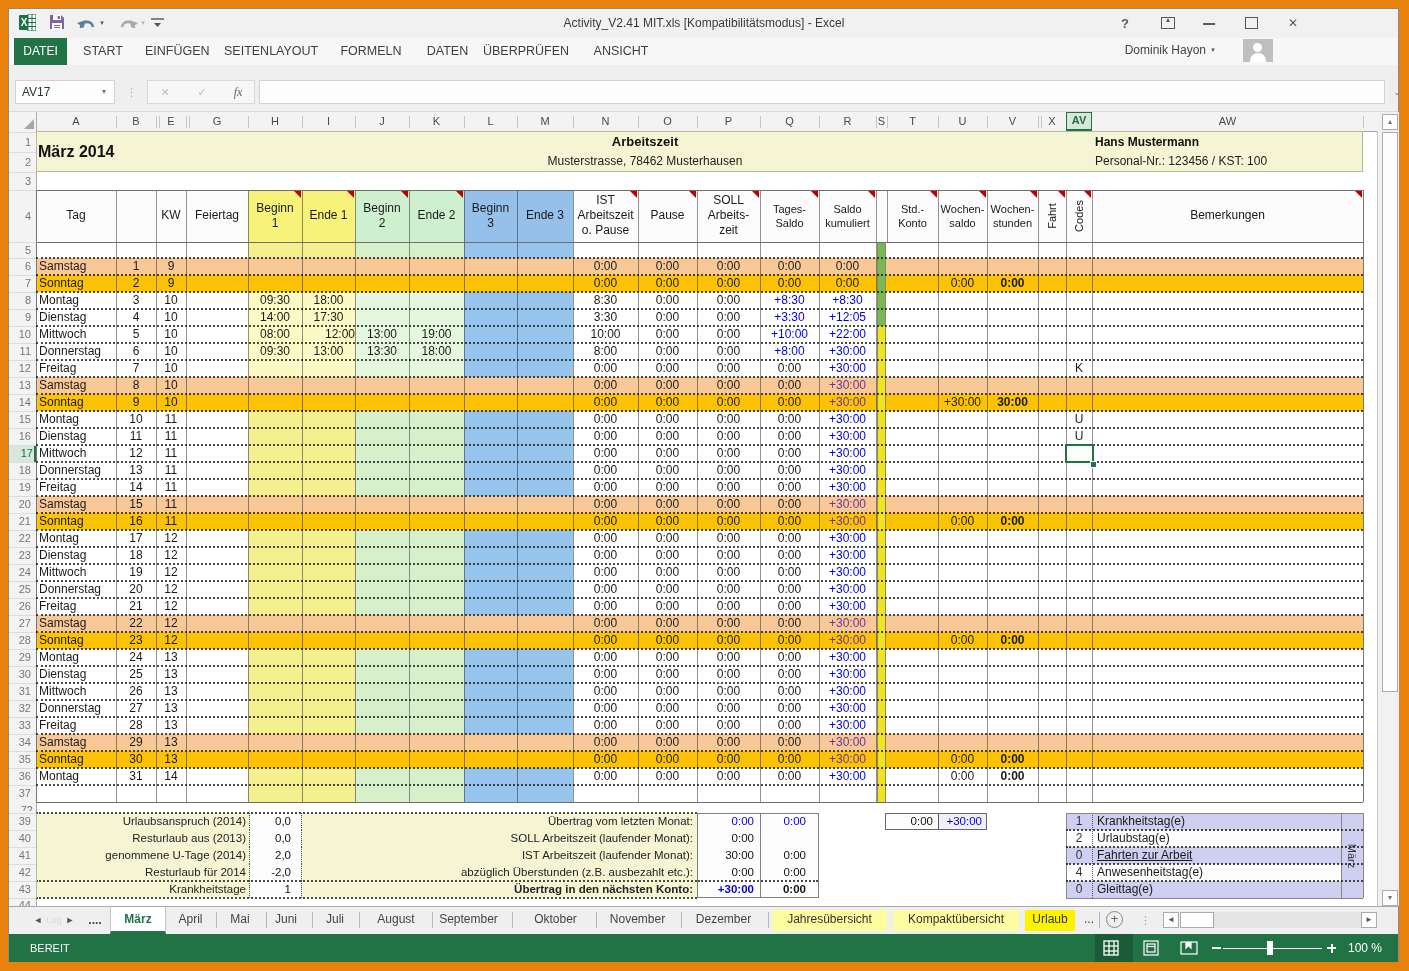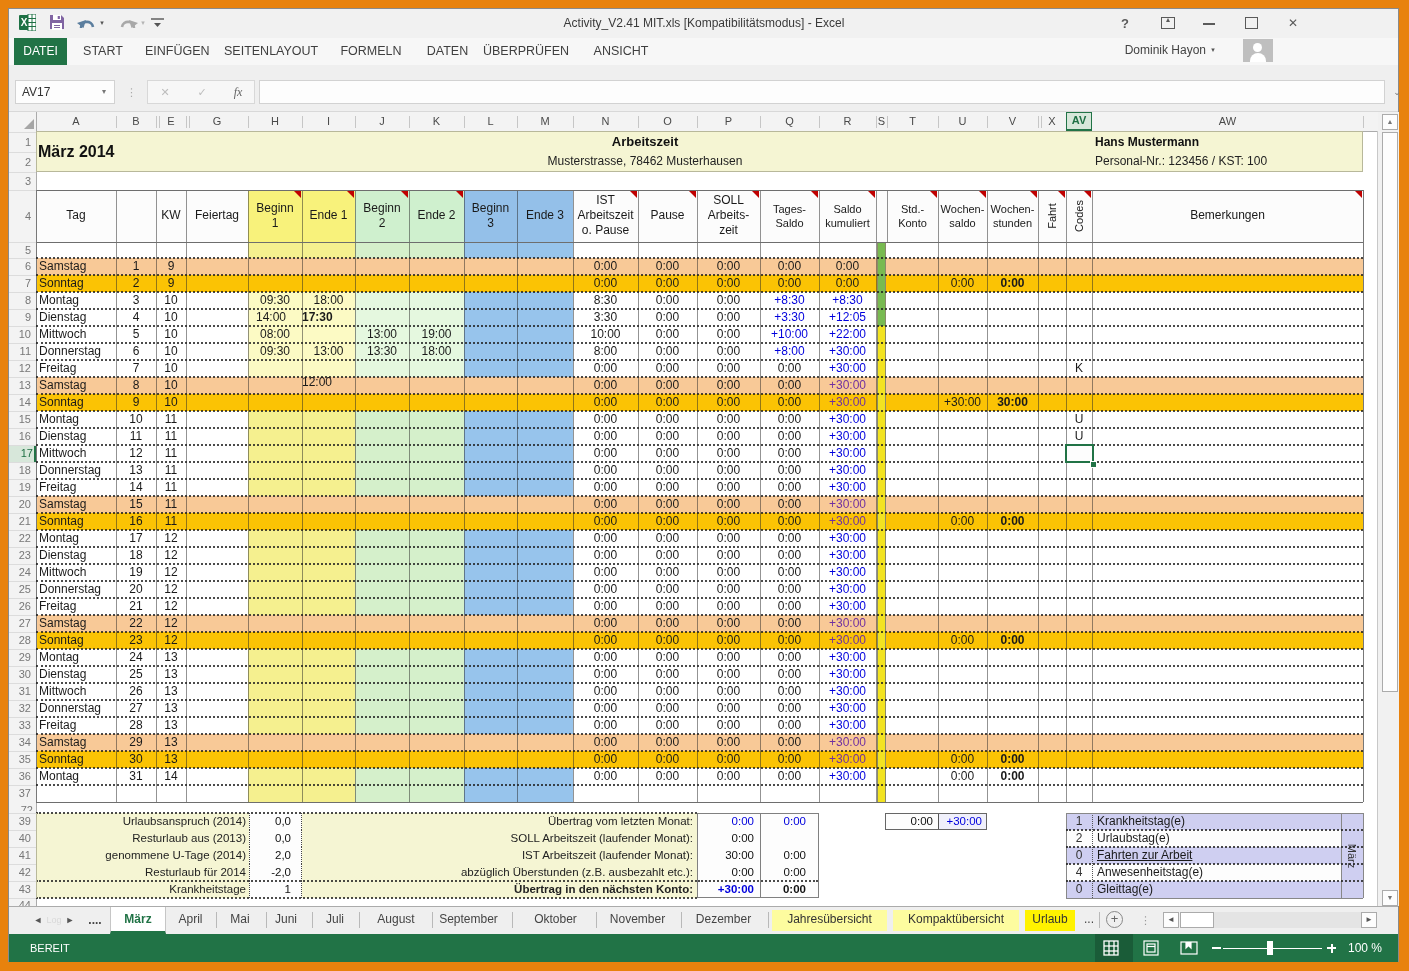--- a/index.html
+++ b/index.html
@@ -387,32 +387,32 @@
 <div style="left:248px;top:292px;width:54px;height:17px;line-height:17px;text-align:center;font-size:12px;color:#1a1a1a;font-weight:normal;">09:30</div>
 <div style="left:302px;top:292px;width:53px;height:17px;line-height:17px;text-align:center;font-size:12px;color:#1a1a1a;font-weight:normal;">18:00</div>
 <div style="left:573px;top:292px;width:65px;height:17px;line-height:17px;text-align:center;font-size:12px;color:#1a1a1a;font-weight:normal;">8:30</div>
 <div style="left:638px;top:292px;width:59px;height:17px;line-height:17px;text-align:center;font-size:12px;color:#1a1a1a;font-weight:normal;">0:00</div>
 <div style="left:697px;top:292px;width:63px;height:17px;line-height:17px;text-align:center;font-size:12px;color:#1a1a1a;font-weight:normal;">0:00</div>
 <div style="left:760px;top:292px;width:59px;height:17px;line-height:17px;text-align:center;font-size:12px;color:#0000DD;font-weight:normal;">+8:30</div>
 <div style="left:819px;top:292px;width:57px;height:17px;line-height:17px;text-align:center;font-size:12px;color:#0000DD;font-weight:normal;">+8:30</div>
 <div style="left:39px;top:309px;width:77px;height:17px;line-height:17px;text-align:left;font-size:12px;color:#1a1a1a;font-weight:normal;">Dienstag</div>
 <div style="left:116px;top:309px;width:40px;height:17px;line-height:17px;text-align:center;font-size:12px;color:#1a1a1a;font-weight:normal;">4</div>
 <div style="left:156px;top:309px;width:30px;height:17px;line-height:17px;text-align:center;font-size:12px;color:#1a1a1a;font-weight:normal;">10</div>
-<div style="left:232px;top:309px;width:54px;height:17px;line-height:17px;text-align:right;font-size:12px;color:#1a1a1a;font-weight:normal;">14:00</div>
-<div style="left:302px;top:309px;width:53px;height:17px;line-height:17px;text-align:left;font-size:12px;color:#1a1a1a;font-weight:bold;">17:30</div>
+<div style="left:248px;top:309px;width:54px;height:17px;line-height:17px;text-align:center;font-size:12px;color:#1a1a1a;font-weight:normal;">14:00</div>
+<div style="left:302px;top:309px;width:53px;height:17px;line-height:17px;text-align:center;font-size:12px;color:#1a1a1a;font-weight:normal;">17:30</div>
 <div style="left:573px;top:309px;width:65px;height:17px;line-height:17px;text-align:center;font-size:12px;color:#1a1a1a;font-weight:normal;">3:30</div>
 <div style="left:638px;top:309px;width:59px;height:17px;line-height:17px;text-align:center;font-size:12px;color:#1a1a1a;font-weight:normal;">0:00</div>
 <div style="left:697px;top:309px;width:63px;height:17px;line-height:17px;text-align:center;font-size:12px;color:#1a1a1a;font-weight:normal;">0:00</div>
 <div style="left:760px;top:309px;width:59px;height:17px;line-height:17px;text-align:center;font-size:12px;color:#0000DD;font-weight:normal;">+3:30</div>
 <div style="left:819px;top:309px;width:57px;height:17px;line-height:17px;text-align:center;font-size:12px;color:#0000DD;font-weight:normal;">+12:05</div>
 <div style="left:39px;top:326px;width:77px;height:17px;line-height:17px;text-align:left;font-size:12px;color:#1a1a1a;font-weight:normal;">Mittwoch</div>
 <div style="left:116px;top:326px;width:40px;height:17px;line-height:17px;text-align:center;font-size:12px;color:#1a1a1a;font-weight:normal;">5</div>
 <div style="left:156px;top:326px;width:30px;height:17px;line-height:17px;text-align:center;font-size:12px;color:#1a1a1a;font-weight:normal;">10</div>
 <div style="left:248px;top:326px;width:54px;height:17px;line-height:17px;text-align:center;font-size:12px;color:#1a1a1a;font-weight:normal;">08:00</div>
-<div style="left:302px;top:326px;width:53px;height:17px;line-height:17px;text-align:left;font-size:12px;color:#1a1a1a;font-weight:normal;margin-top:48px;">12:00</div>
+<div style="left:302px;top:326px;width:53px;height:17px;line-height:17px;text-align:right;font-size:12px;color:#1a1a1a;font-weight:normal;">12:00</div>
 <div style="left:355px;top:326px;width:54px;height:17px;line-height:17px;text-align:center;font-size:12px;color:#1a1a1a;font-weight:normal;">13:00</div>
 <div style="left:409px;top:326px;width:55px;height:17px;line-height:17px;text-align:center;font-size:12px;color:#1a1a1a;font-weight:normal;">19:00</div>
 <div style="left:573px;top:326px;width:65px;height:17px;line-height:17px;text-align:center;font-size:12px;color:#1a1a1a;font-weight:normal;">10:00</div>
 <div style="left:638px;top:326px;width:59px;height:17px;line-height:17px;text-align:center;font-size:12px;color:#1a1a1a;font-weight:normal;">0:00</div>
 <div style="left:697px;top:326px;width:63px;height:17px;line-height:17px;text-align:center;font-size:12px;color:#1a1a1a;font-weight:normal;">0:00</div>
 <div style="left:760px;top:326px;width:59px;height:17px;line-height:17px;text-align:center;font-size:12px;color:#0000DD;font-weight:normal;">+10:00</div>
 <div style="left:819px;top:326px;width:57px;height:17px;line-height:17px;text-align:center;font-size:12px;color:#0000DD;font-weight:normal;">+22:00</div>
 <div style="left:39px;top:343px;width:77px;height:17px;line-height:17px;text-align:left;font-size:12px;color:#1a1a1a;font-weight:normal;">Donnerstag</div>
 <div style="left:116px;top:343px;width:40px;height:17px;line-height:17px;text-align:center;font-size:12px;color:#1a1a1a;font-weight:normal;">6</div>
 <div style="left:156px;top:343px;width:30px;height:17px;line-height:17px;text-align:center;font-size:12px;color:#1a1a1a;font-weight:normal;">10</div>

